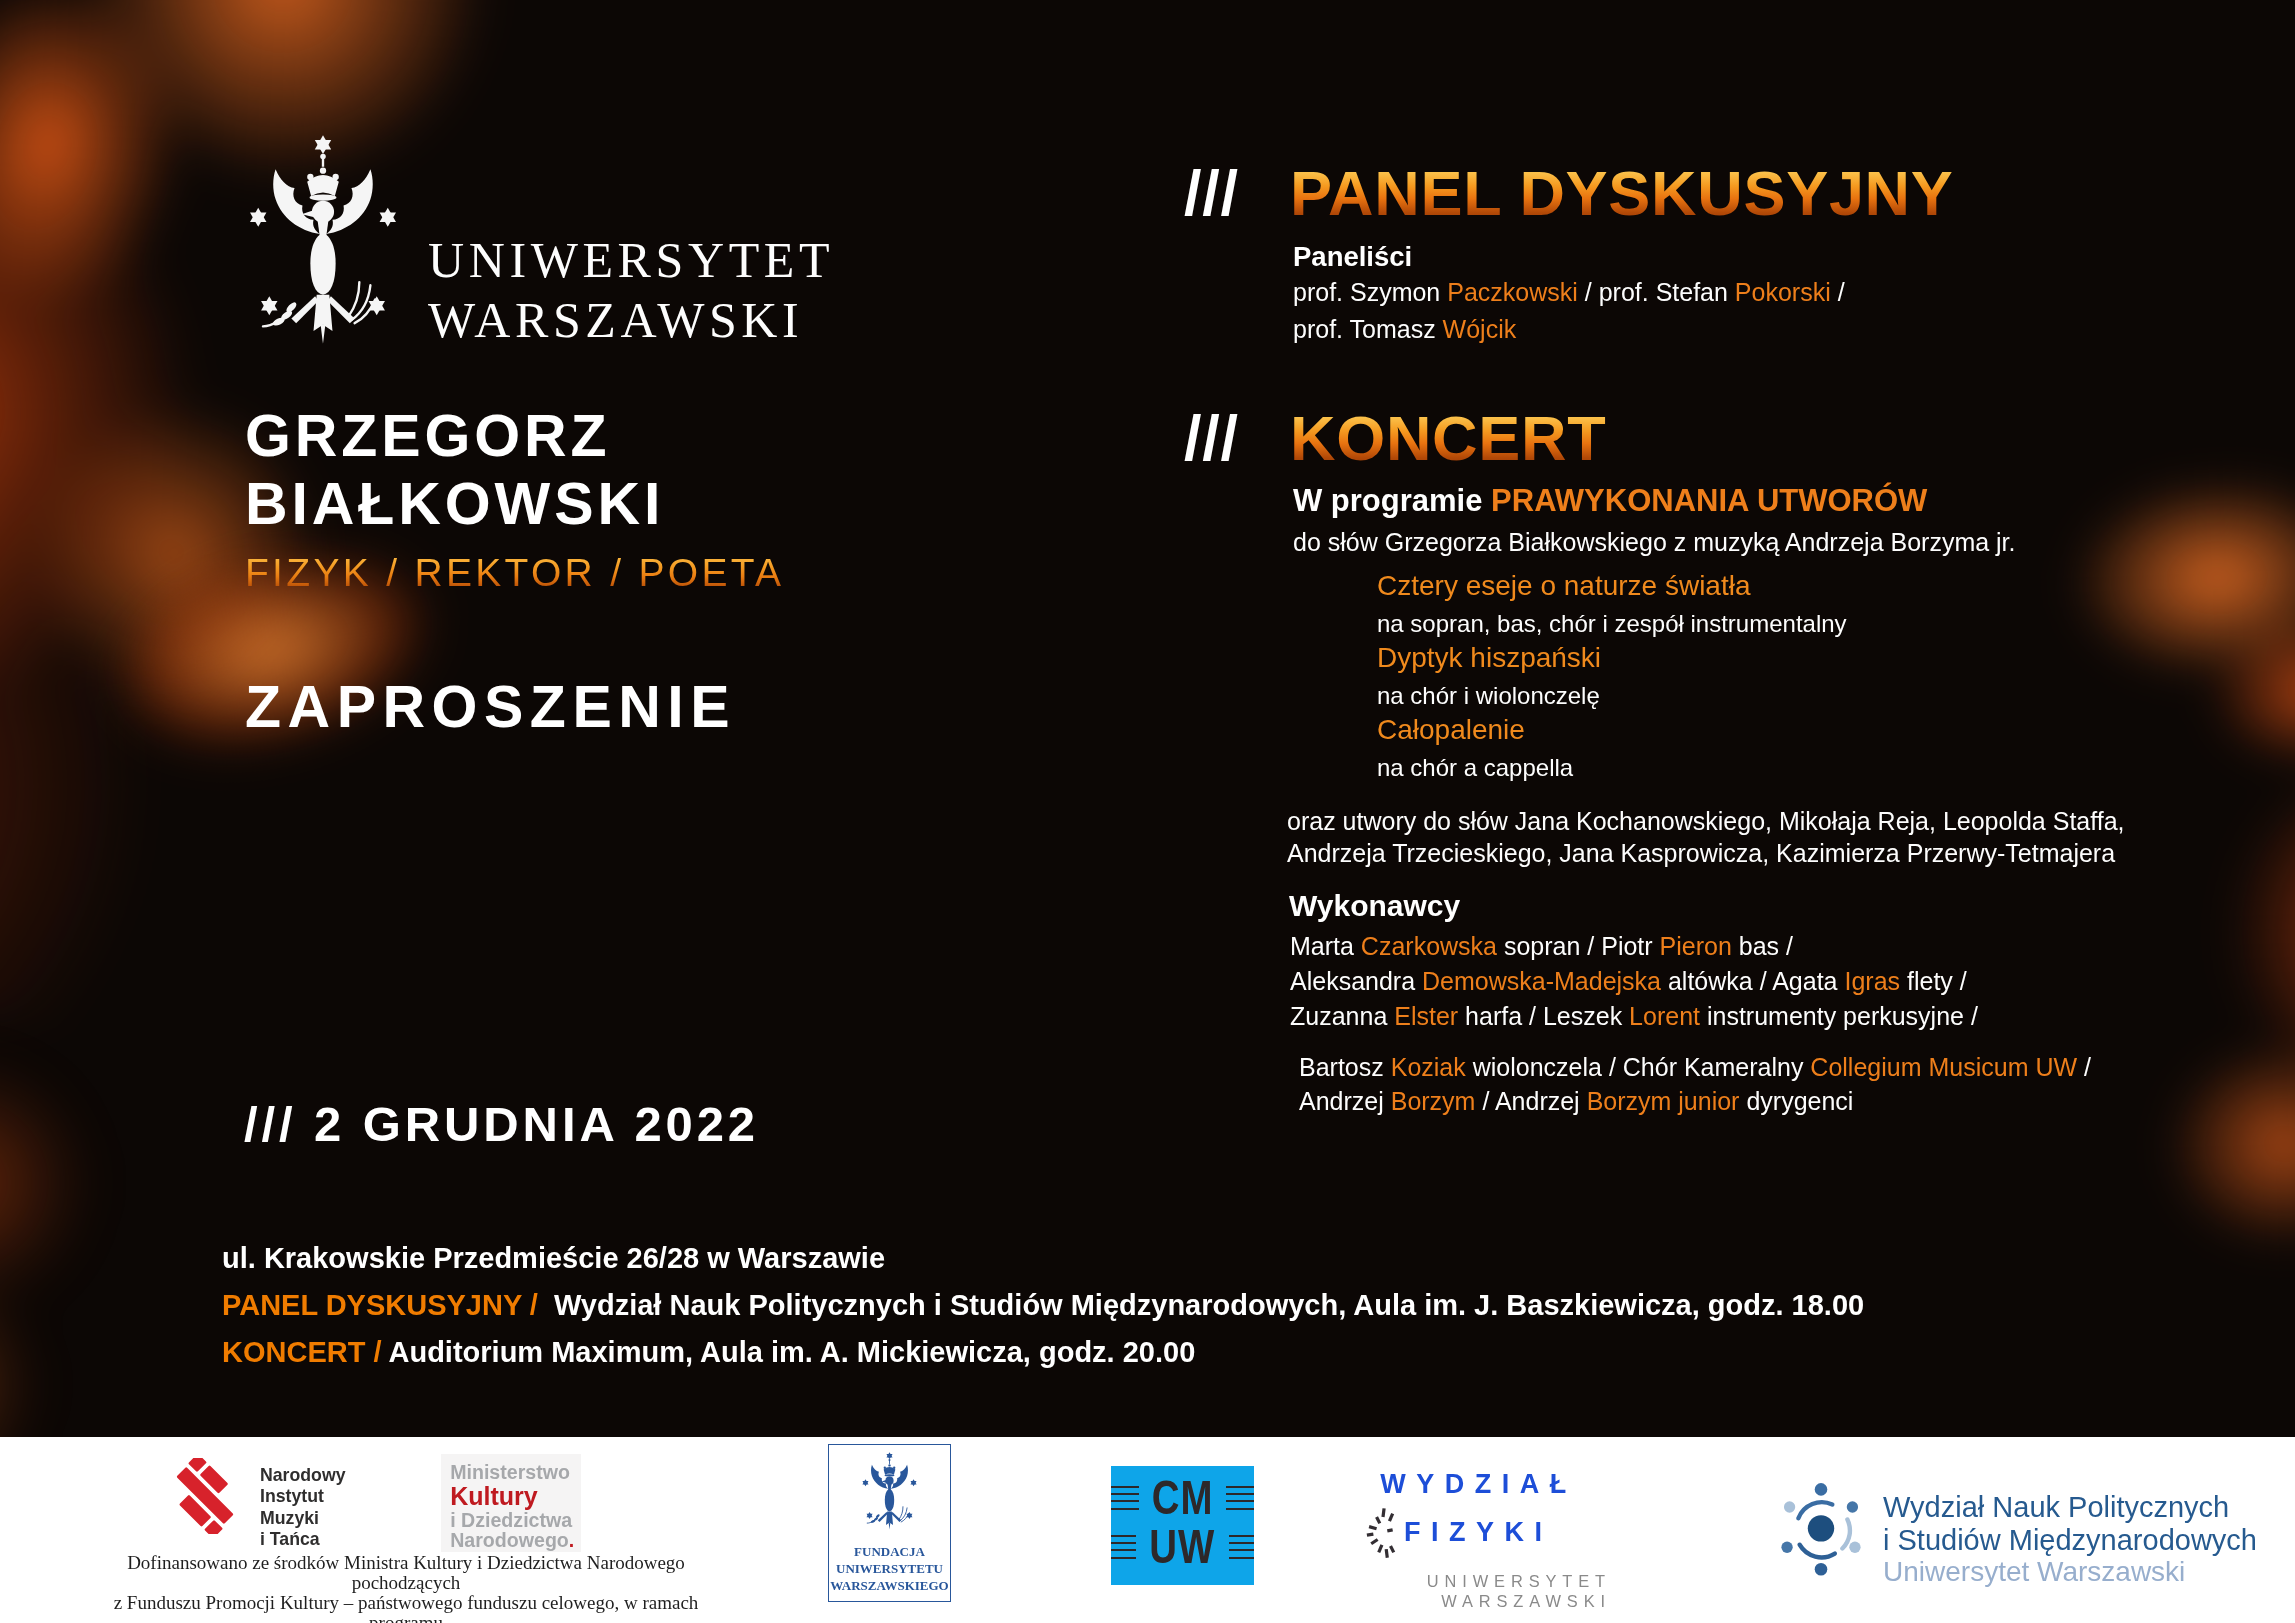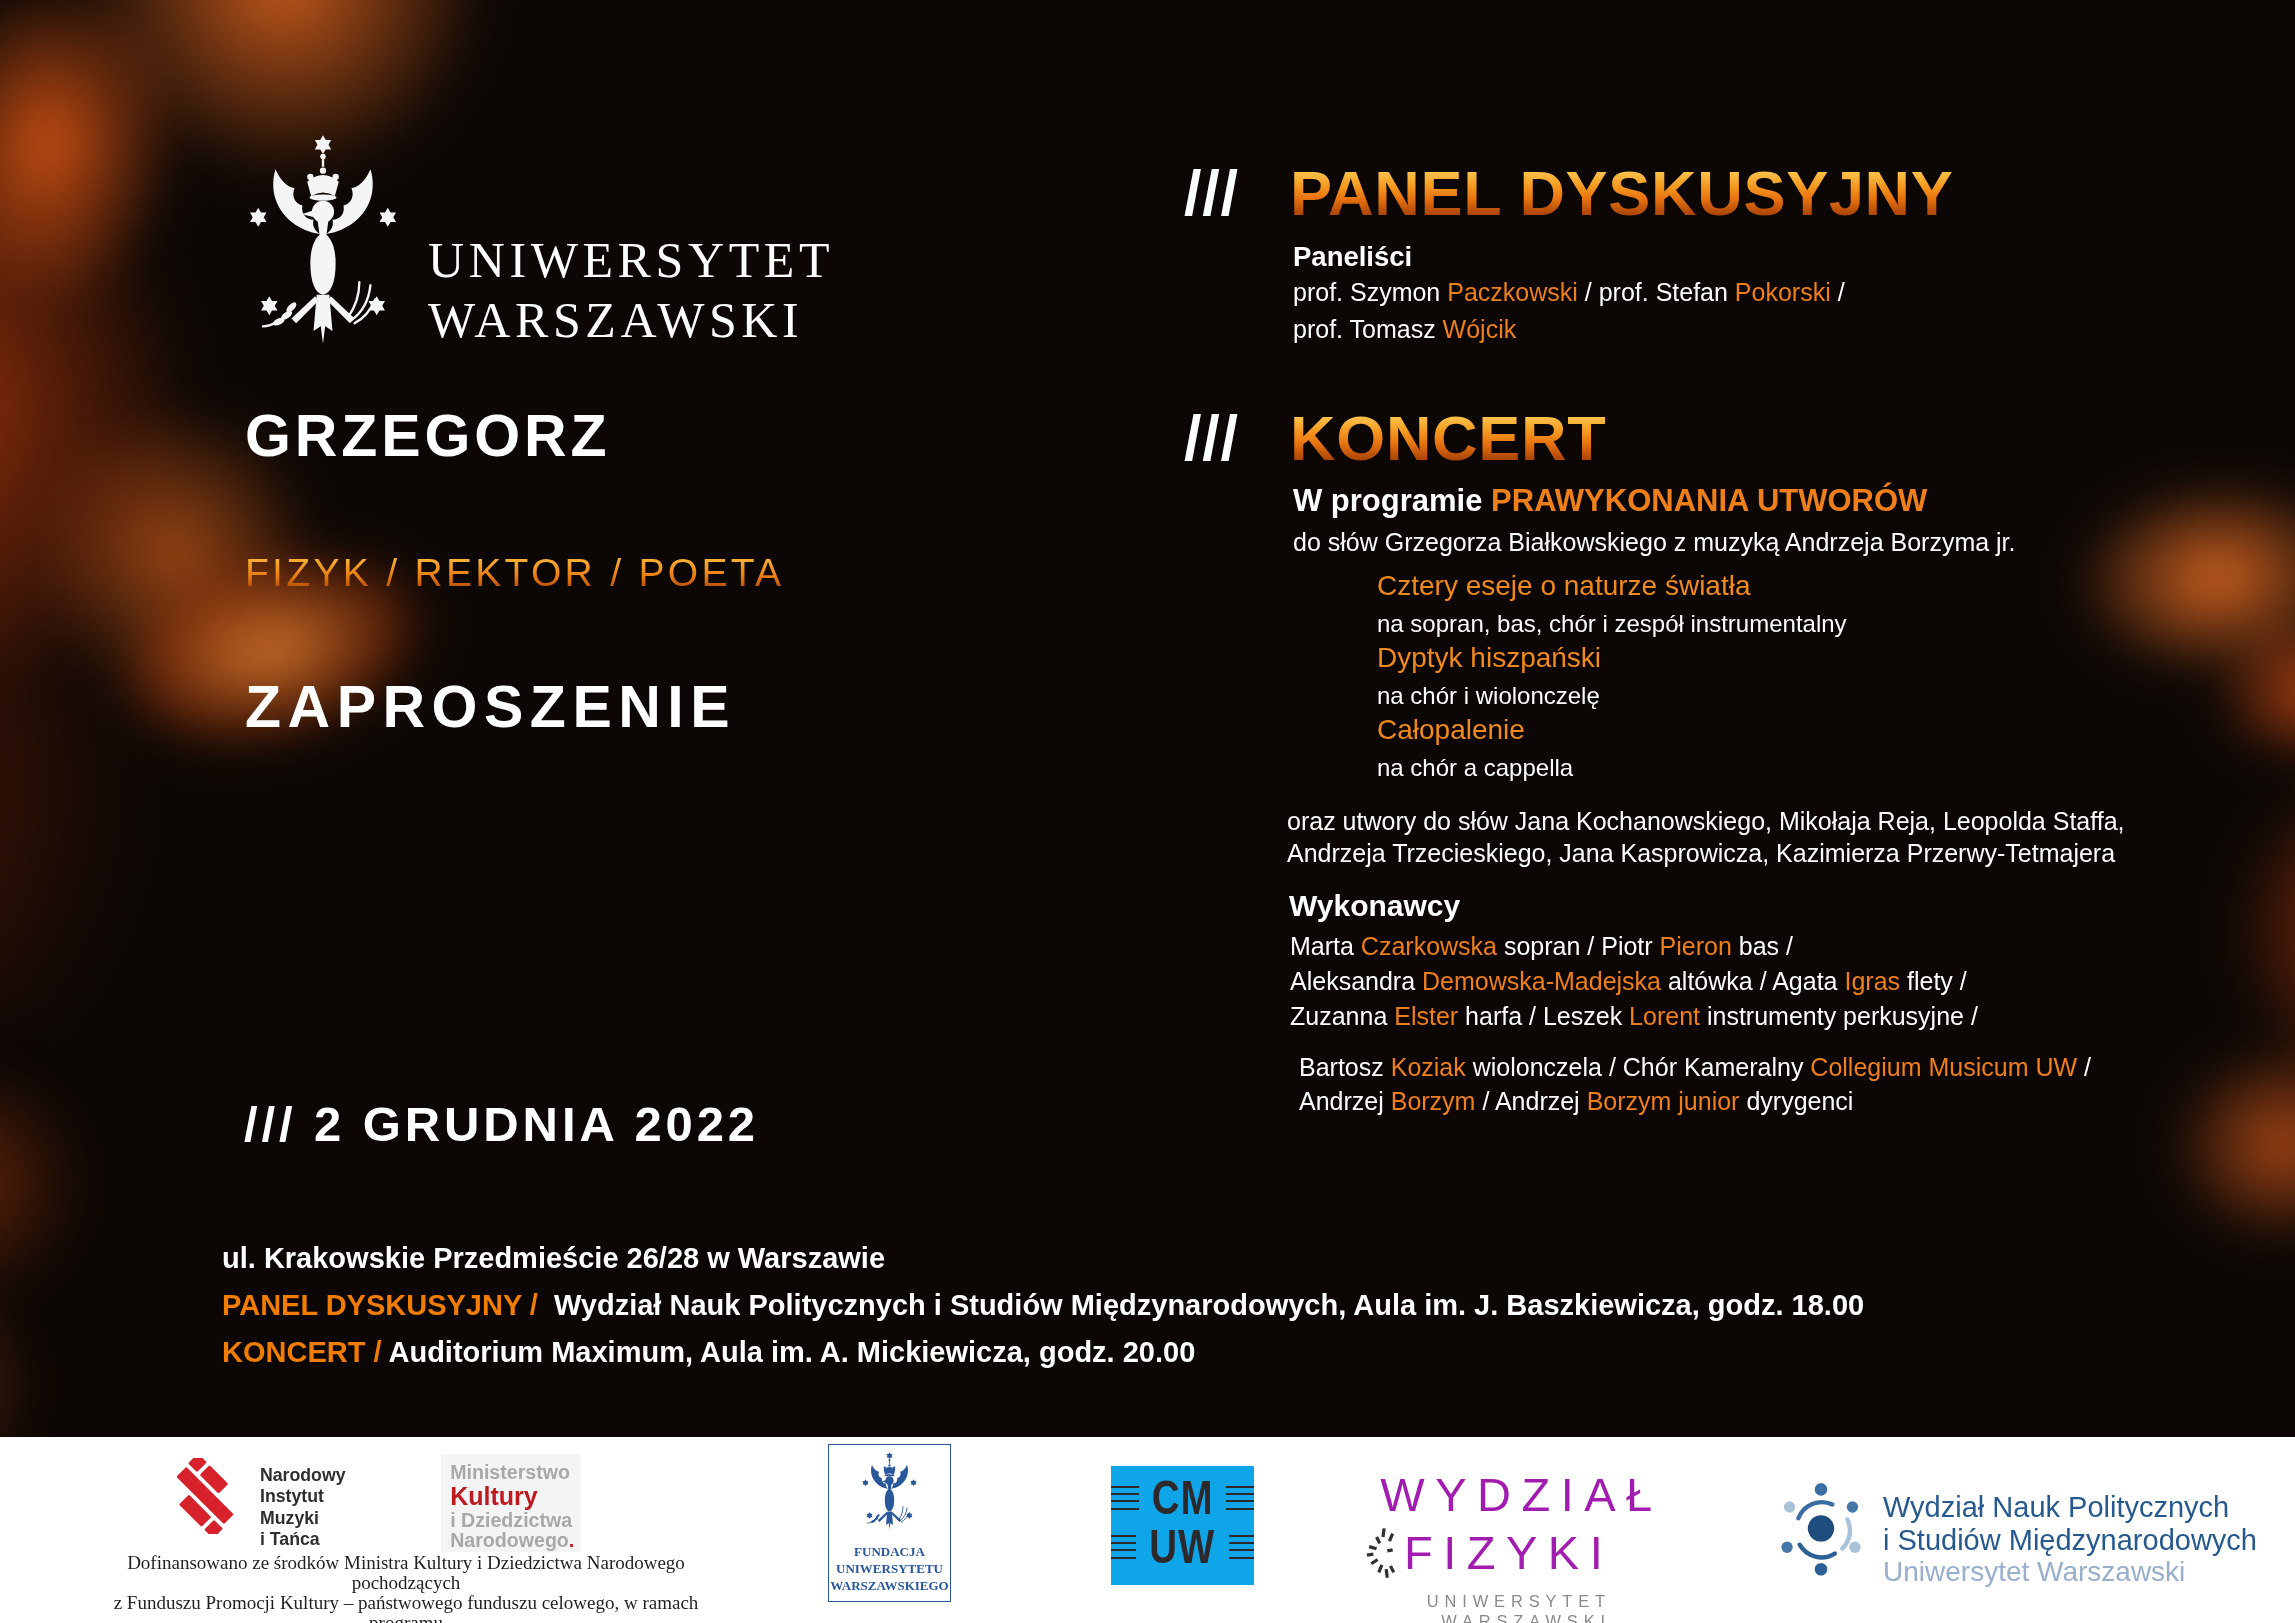--- a/index.html
+++ b/index.html
@@ -61,21 +61,21 @@
   #funding-note{position:absolute;left:92px;top:116px;width:628px;text-align:center;
      font-family:"Liberation Serif",serif;font-size:19px;line-height:20px;color:#1f1f1f;}
   #fuw-box{position:absolute;left:828px;top:6.5px;width:123px;height:158px;border:1.3px solid #29579b;
      display:flex;flex-direction:column;align-items:center;box-sizing:border-box;background:#fff;}
   .fuw-text{font-family:"Liberation Serif",serif;font-size:13px;line-height:17px;color:#29579b;font-weight:bold;text-align:center;}
   #cmuw-box{position:absolute;left:1111px;top:29px;width:143px;height:119px;background:#0ea5e9;}
   .cm-row{display:flex;align-items:center;justify-content:center;gap:5.2px;}
   .staff{width:37px;height:23.6px;background:repeating-linear-gradient(#2d282a 0 2px, rgba(0,0,0,0) 2px 7.2px);}
   .cm-letters{font-size:48px;font-weight:bold;color:#2d282a;line-height:0.8;transform:scaleX(.8);letter-spacing:1.3px;}
   #physics{position:absolute;left:1362px;top:34px;width:262px;}
-  .phys-line{font-size:47px;font-weight:normal;color:#a21caf;letter-spacing:10.5px;line-height:1;}
+  .phys-line{font-size:27px;font-weight:bold;color:#1d4ed8;letter-spacing:10.5px;line-height:1;}
   .phys-sub{font-size:16.4px;color:#8a8a8a;letter-spacing:5.9px;line-height:1;text-align:right;width:249px;}
   #wnpism-text .l{font-size:29px;color:#265a8f;line-height:33px;}
   #wnpism-text .s{font-size:28px;color:#97aecd;line-height:23.6px;margin-top:2.6px;}
 </style>
 </head>
 <body>
 
 <div id="poster">
 
   <svg width="0" height="0" style="position:absolute">
@@ -130,20 +130,21 @@
   <svg class="abs z" style="left:241px;top:132px;color:#f5f5f5" width="164" height="237" viewBox="0 0 250 362">
     <use href="#eagle" width="250" height="362"></use>
   </svg>
   <div class="abs z" style="left:428px;top:230px;font-family:'Liberation Serif',serif;font-size:50px;
        letter-spacing:4.6px;color:#fdfdfd;line-height:60px;">
     <div>UNIWERSYTET</div>
     <div>WARSZAWSKI</div>
   </div>
 
   <div class="abs z left-name" style="left:245px;top:407px;">GRZEGORZ</div>
+  <div class="abs z left-name" style="left:245px;top:475px;">BIAŁKOWSKI</div>
   <div class="abs z role fire-text2" style="left:245px;top:553px;">FIZYK / REKTOR / POETA</div>
   <div class="abs z left-name" style="left:245px;top:678px;letter-spacing:6.5px;">ZAPROSZENIE</div>
 
   <div class="abs z" style="left:244px;top:1100px;font-size:49px;font-weight:bold;color:#fff;letter-spacing:3.9px;line-height:1;">
     <span style="white-space:pre">/// </span><span>2 GRUDNIA 2022</span>
   </div>
 
   <div class="abs z big-heading prefix" style="left:1184px;top:162px;">///</div>
   <div class="abs z big-heading fire-text" style="left:1290px;top:162px;">PANEL DYSKUSYJNY</div>
   <div class="abs z section-sub" style="left:1293px;top:243px;">Paneliści</div>

